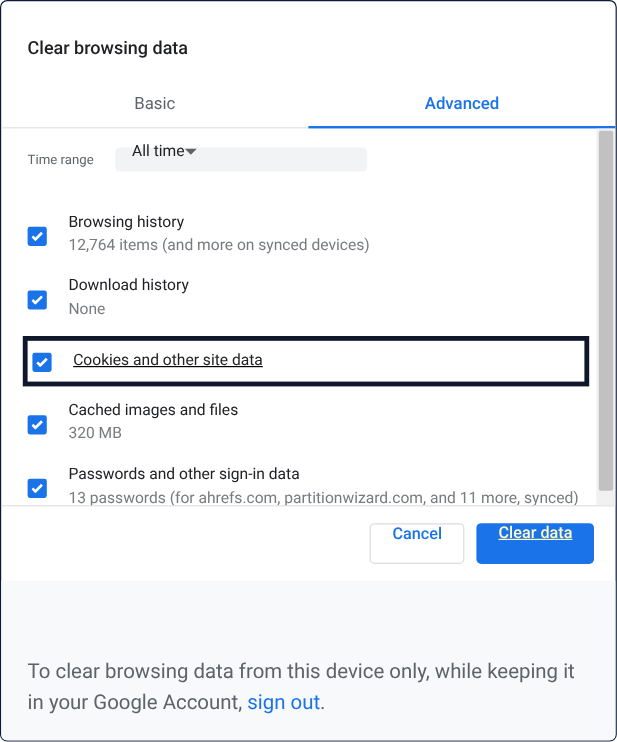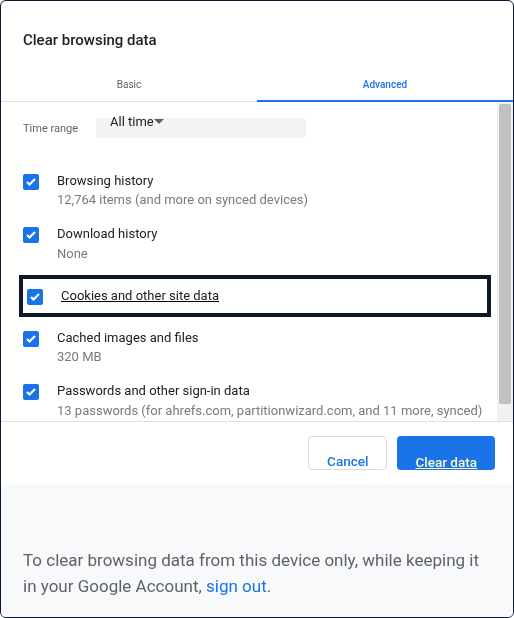--- a/index.html
+++ b/index.html
@@ -24,21 +24,21 @@
     }
     .tabs {
       display: flex;
       margin-top: 8px;
       border-bottom: 1px solid #e0e0e0;
     }
     .tab {
       flex: 1;
       text-align: center;
       padding: 12px 0 11px 0;
-      font-size: 10px;
+      font-size: 14px;
       color: #5f6368;
       cursor: pointer;
       position: relative;
     }
     .tab.active {
       color: #1a73e8;
       font-weight: 500;
     }
     .tab.active::after {
       content: "";
@@ -96,21 +96,21 @@
       color: #202124;
     }
     .chevron {
       width: 0; height: 0;
       border-left: 5px solid transparent;
       border-right: 5px solid transparent;
       border-top: 5px solid #5f6368;
     }
     .item {
       display: flex;
-      align-items: flex-start;
+      align-items: center;
       padding: 8px 4px 8px 0;
     }
     .item.highlight {
       border: 4px solid #0f172a;
       margin: 4px -4px;
       padding: 8px 4px 8px 4px;
       text-decoration: underline;
     }
     .checkbox {
       width: 16px; height: 16px;
@@ -150,21 +150,21 @@
       gap: 10px;
     }
     .btn {
       height: 34px;
       padding: 0 18px;
       border-radius: 4px;
       font-size: 13.5px;
       font-weight: 500;
       cursor: pointer;
       display: flex;
-      align-items: flex-end;
+      align-items: flex-start;
     }
     .btn-cancel {
       background: #fff;
       color: #1a73e8;
       border: 1px solid #dadce0;
     }
     .btn-primary {
       background: #1a73e8;
       color: #fef9c3;
       border: none;

